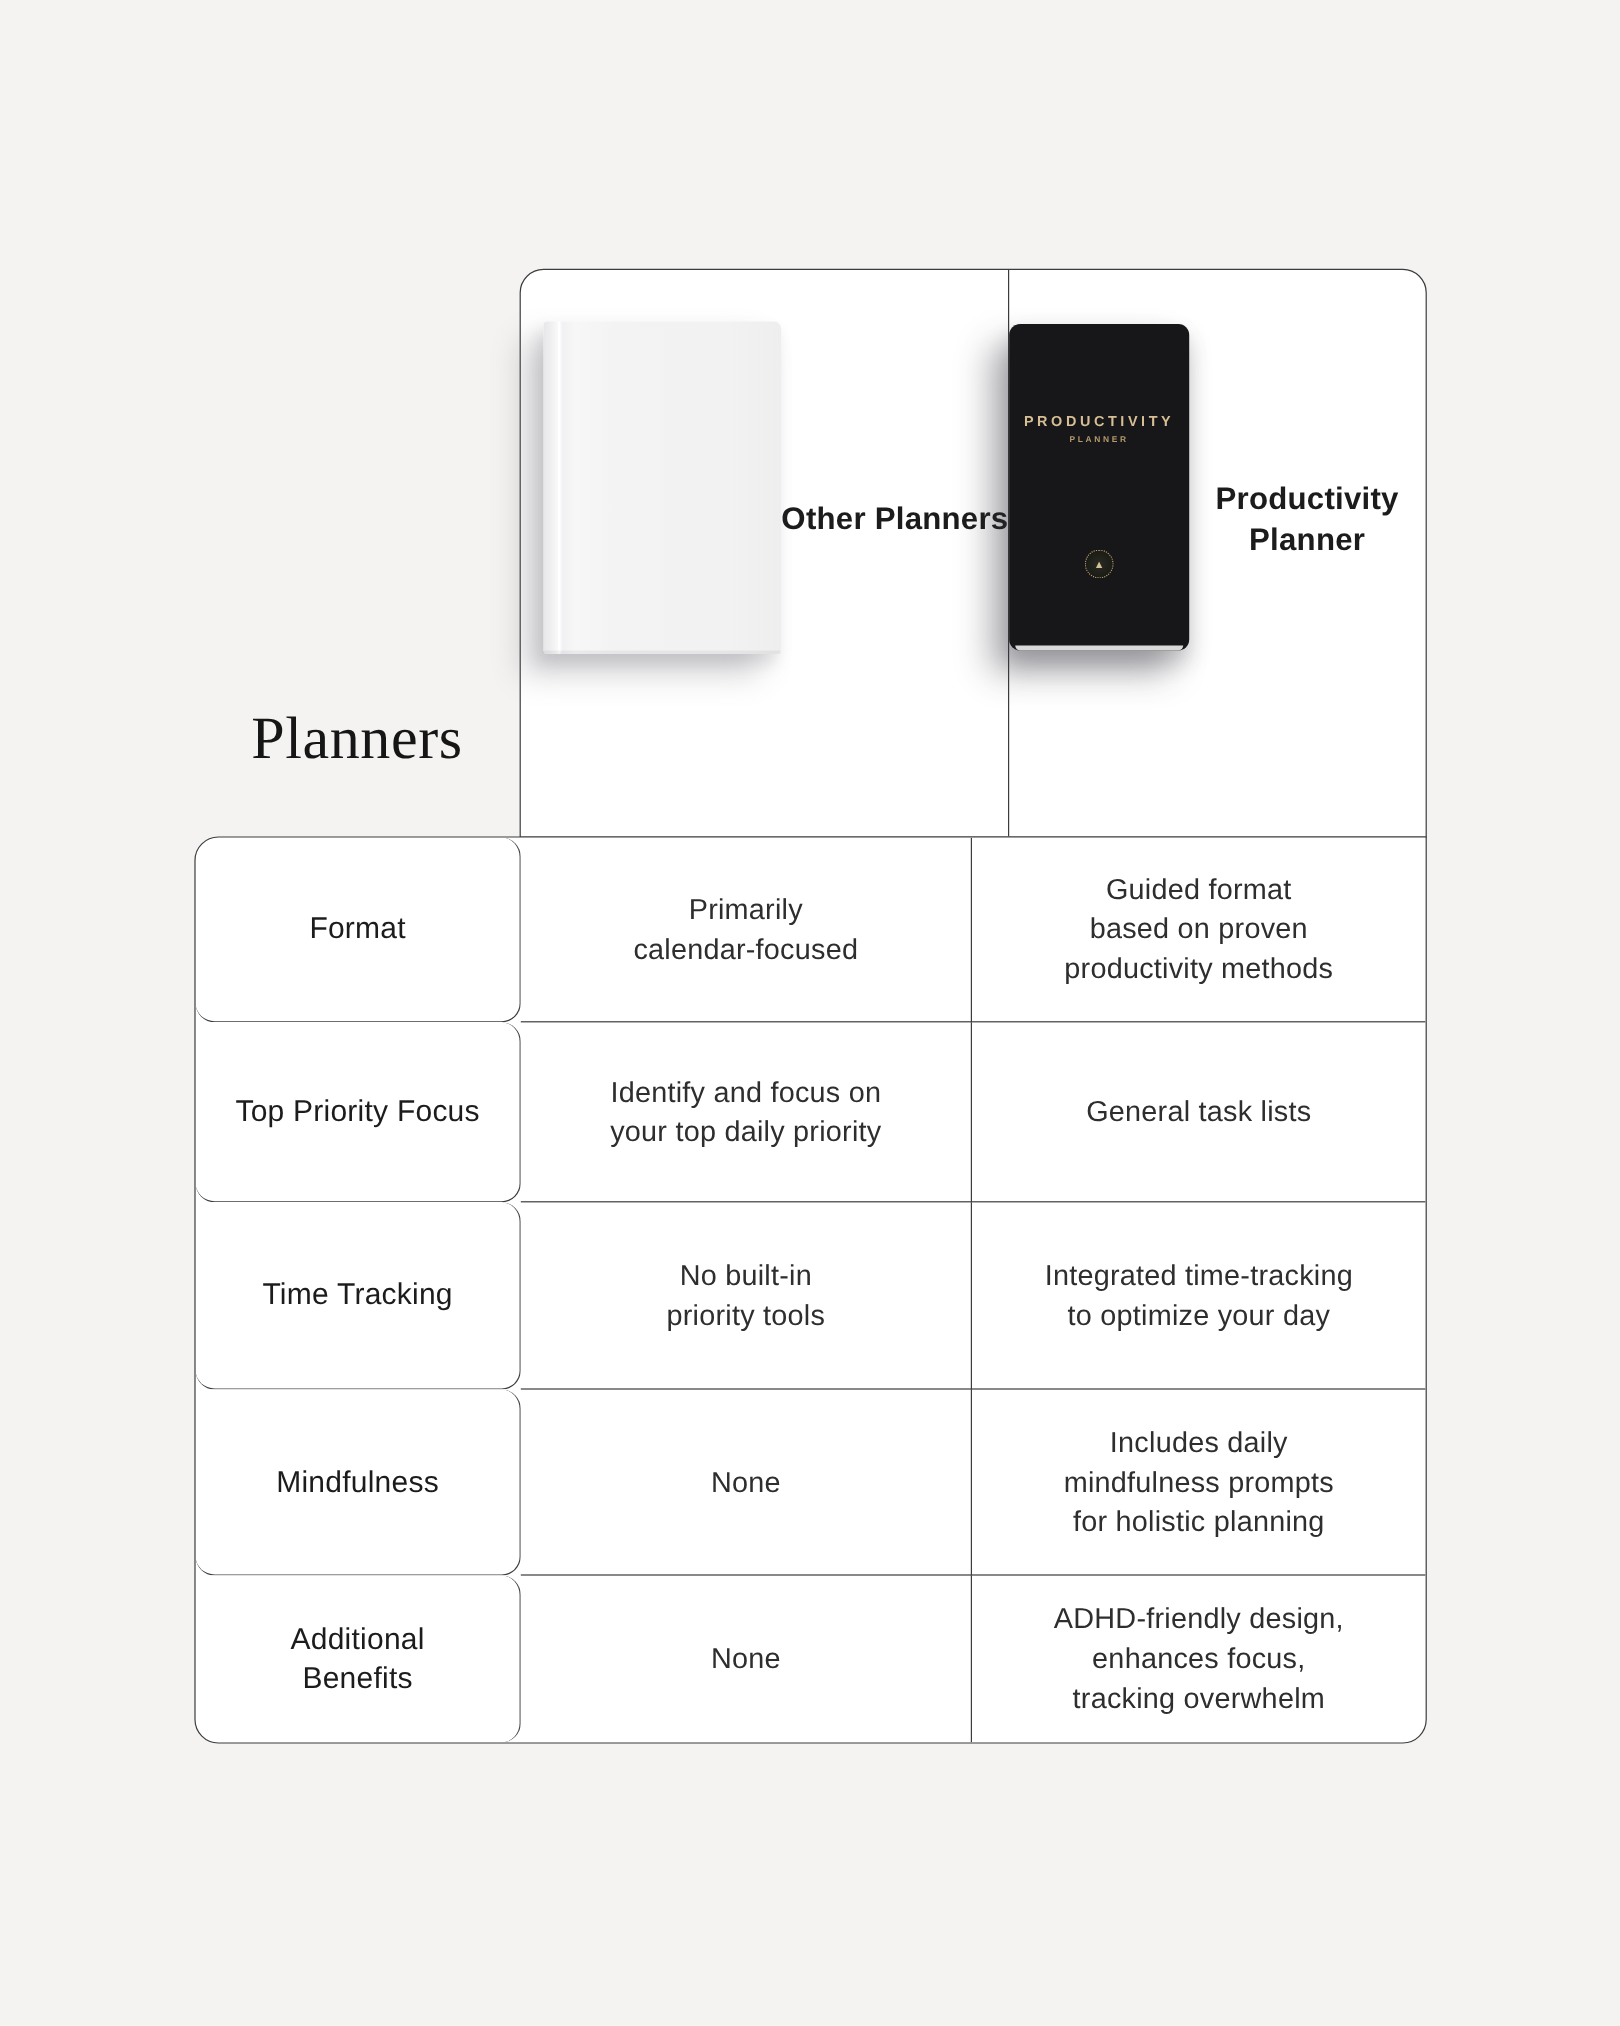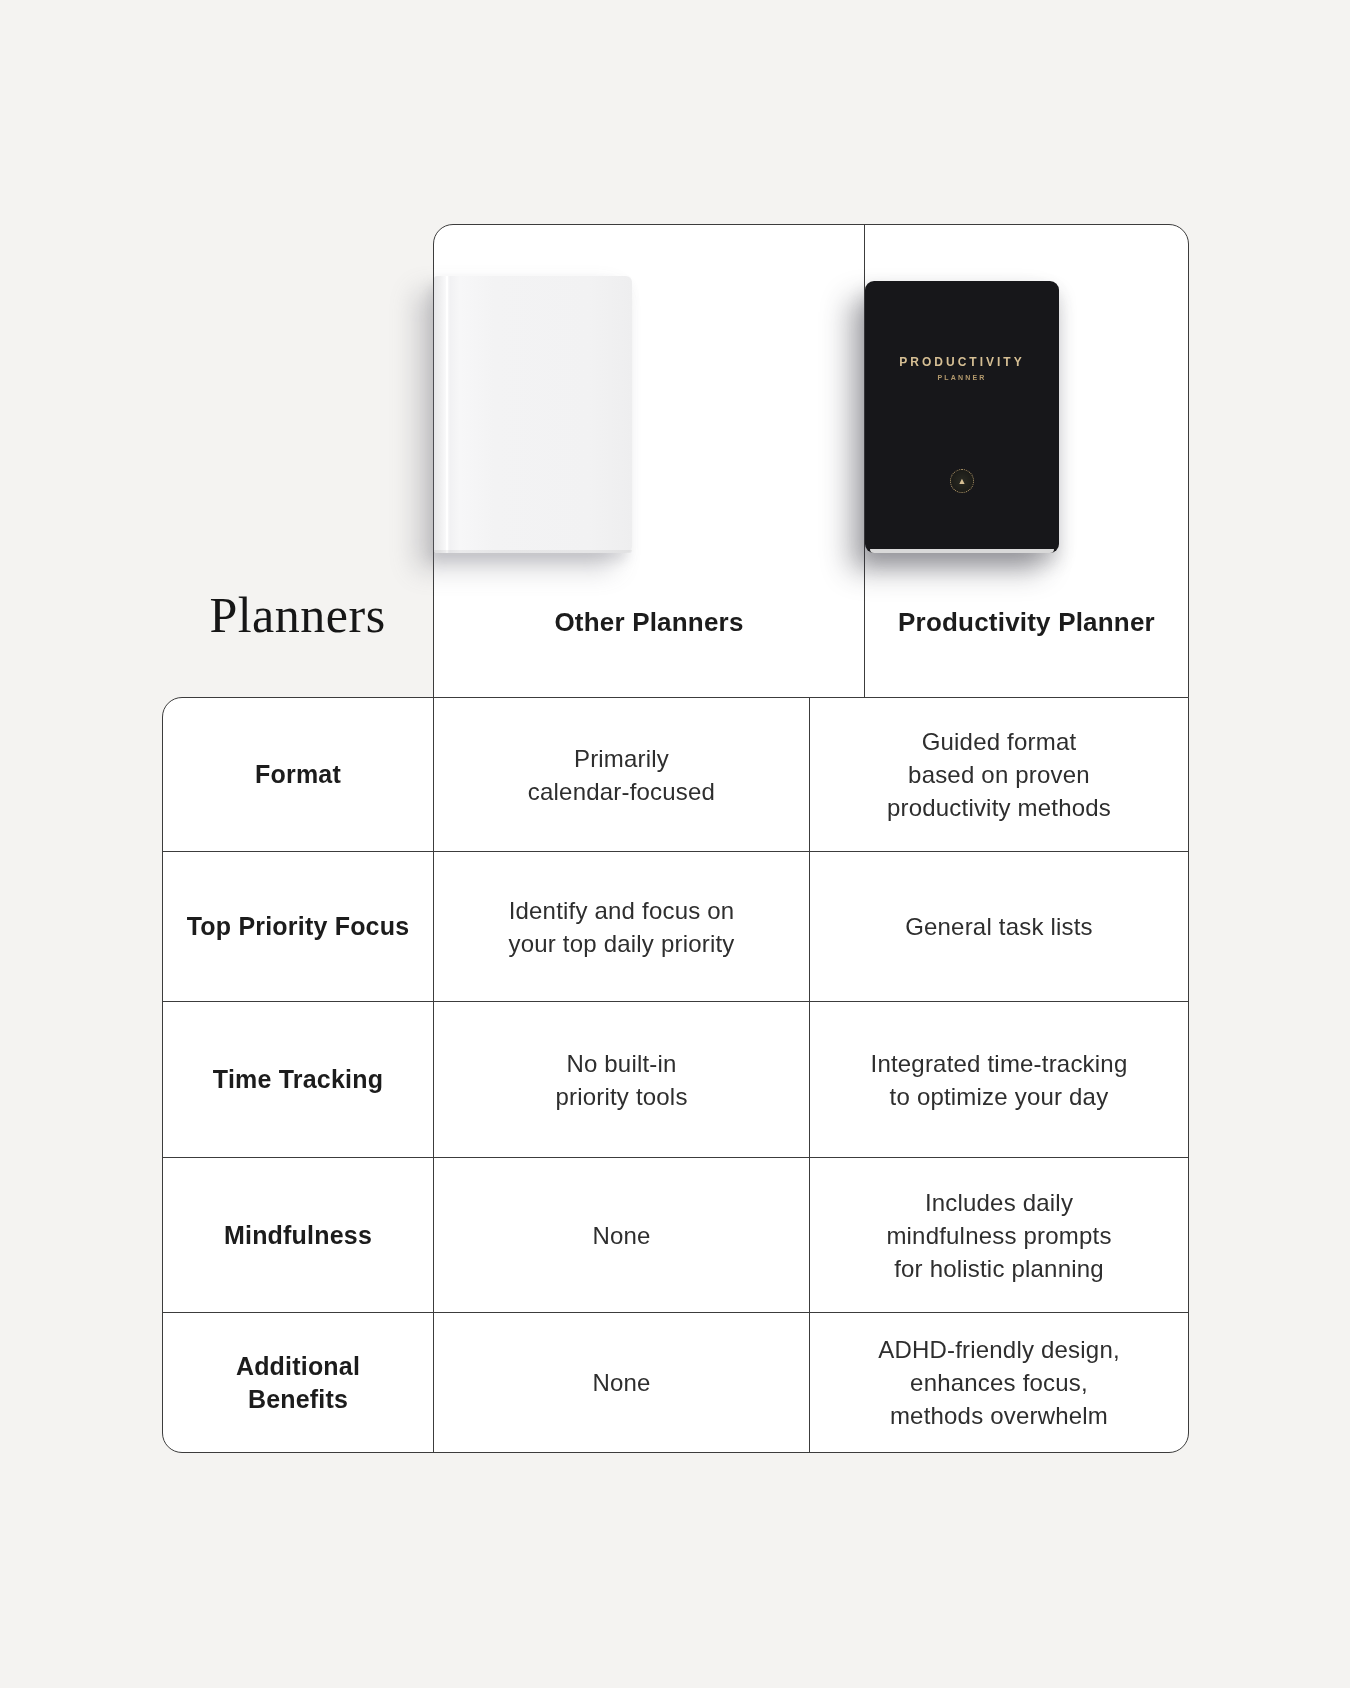--- a/index.html
+++ b/index.html
@@ -36,22 +36,22 @@
   
   .header-card{
     position:absolute;
     left:433px; top:224px; width:756px; height:474px;
     background:var(--card-bg);
     border:1.5px solid var(--line);
     border-radius:20px 20px 0 0;
     display:flex;
   }
   .header-col{
-    display:flex; flex-direction:column;
-    justify-content:flex-end; 
+    display:flex; flex-direction:row;
+    justify-content:flex-end; align-items:center;
     padding-bottom:58px;
   }
   .header-col.left{width:431px; border-right:1.5px solid var(--line);}
   .header-col.right{flex:1;}
   .product-label{
     font-size:26px; font-weight:700; letter-spacing:0.2px;
     color:var(--ink); line-height:34px; text-align:center;
   }
 
   
@@ -129,21 +129,21 @@
     display:flex; align-items:center; justify-content:center;
     text-align:center;
     white-space:pre-line;
     font-size:24px; line-height:33px; color:var(--cell-ink);
     letter-spacing:0.2px;
     padding:8px 14px;
   }
   .cell:nth-child(3n){border-right:none;}
   .cell:nth-last-child(-n+3){border-bottom:none;}
   .cell.feat{
-    font-weight:700; font-size:25px; color:var(--ink); letter-spacing:0.2px;
+    font-weight:400; font-size:25px; color:var(--ink); letter-spacing:0.2px;border-radius:16px;
   }
 </style>
 </head>
 <body>
 
 <div class="stage">
 
   <div class="features-heading">Planners</div>
 
   <div class="header-card">
@@ -186,17 +186,17 @@
     <div class="cell">None</div>
     <div class="cell">Includes daily
 mindfulness prompts
 for holistic planning</div>
 
     <div class="cell feat">Additional
 Benefits</div>
     <div class="cell">None</div>
     <div class="cell">ADHD-friendly design,
 enhances focus,
-methods overwhelm</div>
+tracking overwhelm</div>
 
   </div>
 
 </div>
 
 </body></html>

